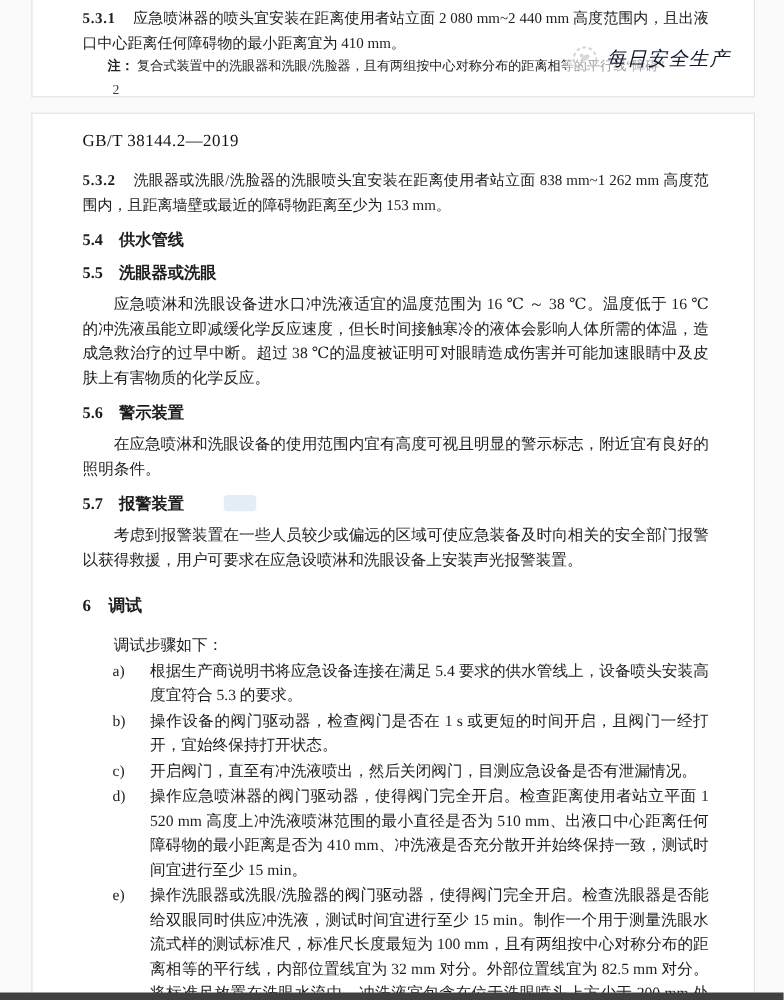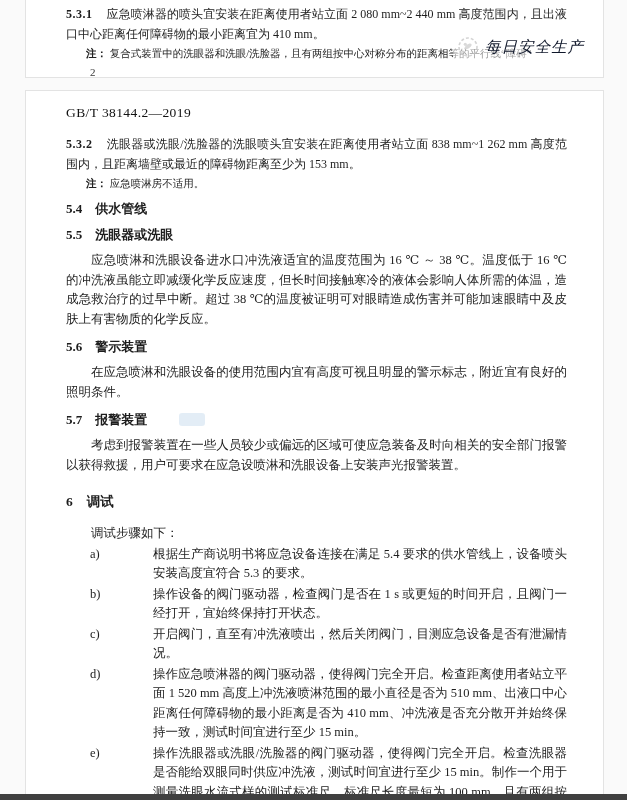--- a/index.html
+++ b/index.html
@@ -26,21 +26,21 @@
   .note-nowrap{white-space:nowrap;overflow:hidden;}
   .sec{font-size:13px;font-weight:bold;margin:9px 0 8px;line-height:17px;}
   .sec .snum{margin-right:13px;}
   .chap{font-size:13.5px;font-weight:bold;margin:18px 0 13px;line-height:18px;}
   .chap .snum{margin-right:14px;}
   .body-p{font-size:12.5px;line-height:19.5px;margin:0 0 1px;text-indent:2em;text-align:justify;}
   .intro-p{text-indent:2em;}
   .steps{list-style:none;margin:1px 0 0;padding:0 0 0 24px;}
   .step{display:flex;font-size:12.5px;line-height:19.5px;margin:0 0 1px;}
   .step .marker{flex:none;width:30px;}
-  .step .txt{flex:1;text-align:justify;margin-left:33px;}
+  .step .txt{flex:1;text-align:justify;}
   .pagenum{font-size:11px;line-height:13px;margin:5px 0 0 24px;color:#3a3a3a;}
   .watermark{
     position:absolute;top:40px;right:16px;display:flex;align-items:center;gap:5px;
     color:#0f172a;font-size:15.5px;letter-spacing:1px;
     background:rgba(255,255,255,.55);padding:2px 3px;
     font-family:"Liberation Sans","DejaVu Sans",sans-serif;
     font-style:italic;
   }
   .wm-icon{flex:none;opacity:.75;}
   .smudge{
@@ -72,24 +72,20 @@
     <span>每日安全生产</span>
   </div>
 </section>
 
 <section class="card card-main">
   <div class="std-header">GB/T 38144.2—2019</div>
 
   <p class="clause" style="margin-top:14px;">
     <span class="cnum">5.3.2</span>
     <span>洗眼器或洗眼/洗脸器的洗眼喷头宜安装在距离使用者站立面 838 mm~1 262 mm 高度范围内，且距离墙壁或最近的障碍物距离至少为 153 mm。</span>
-  </p>
-  <p class="note">
-    <span class="nlabel">注：</span>
-    <span>应急喷淋房不适用。</span>
   </p>
 
   <h3 class="sec">
     <span class="snum">5.4</span><span>供水管线</span>
   </h3>
 
   <h3 class="sec">
     <span class="snum">5.5</span><span>洗眼器或洗眼</span>
   </h3>
   <p class="body-p">应急喷淋和洗眼设备进水口冲洗液适宜的温度范围为 16 ℃ ～ 38 ℃。温度低于 16 ℃的冲洗液虽能立即减缓化学反应速度，但长时间接触寒冷的液体会影响人体所需的体温，造成急救治疗的过早中断。超过 38 ℃的温度被证明可对眼睛造成伤害并可能加速眼睛中及皮肤上有害物质的化学反应。</p>

